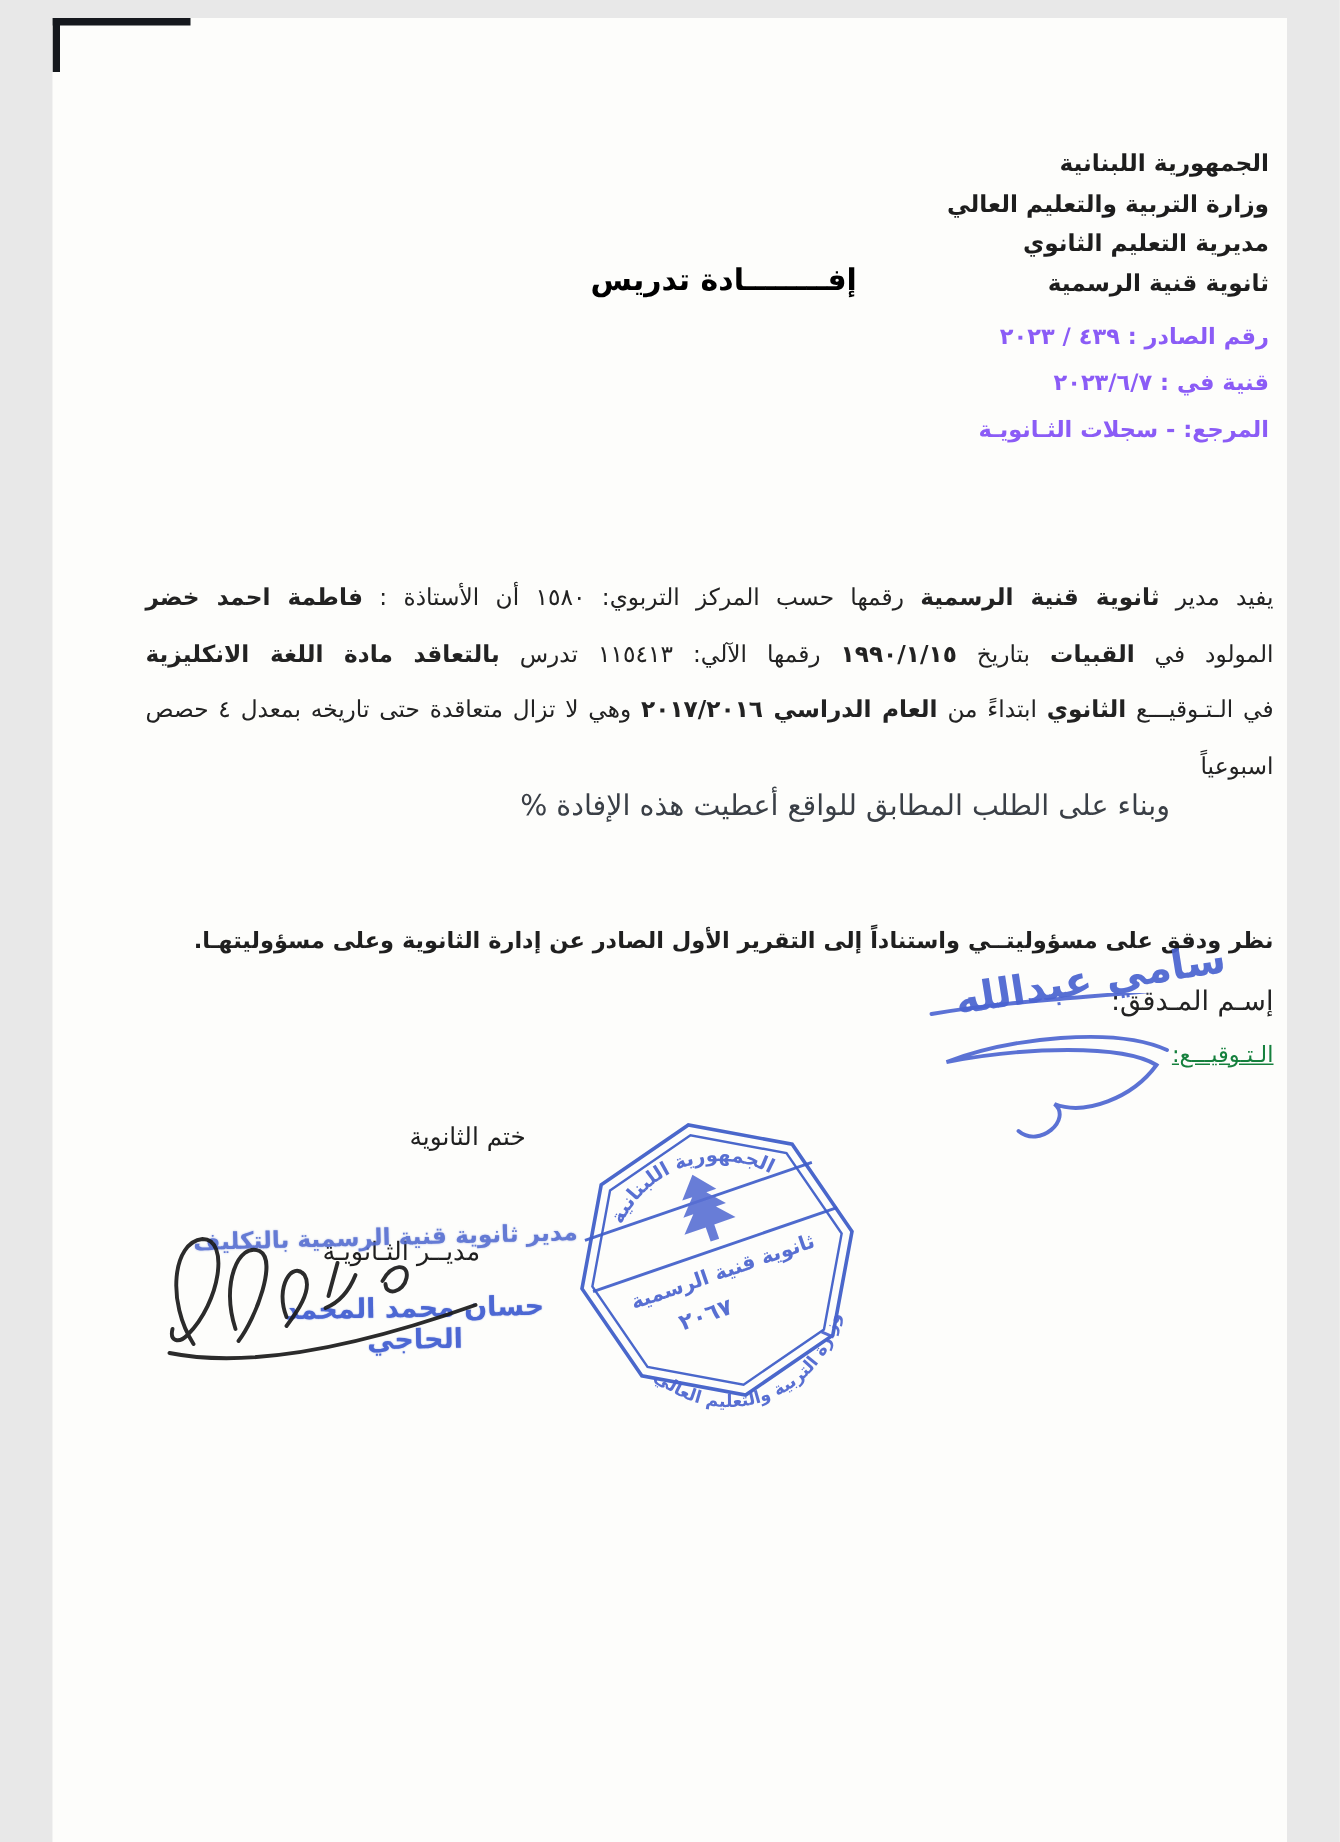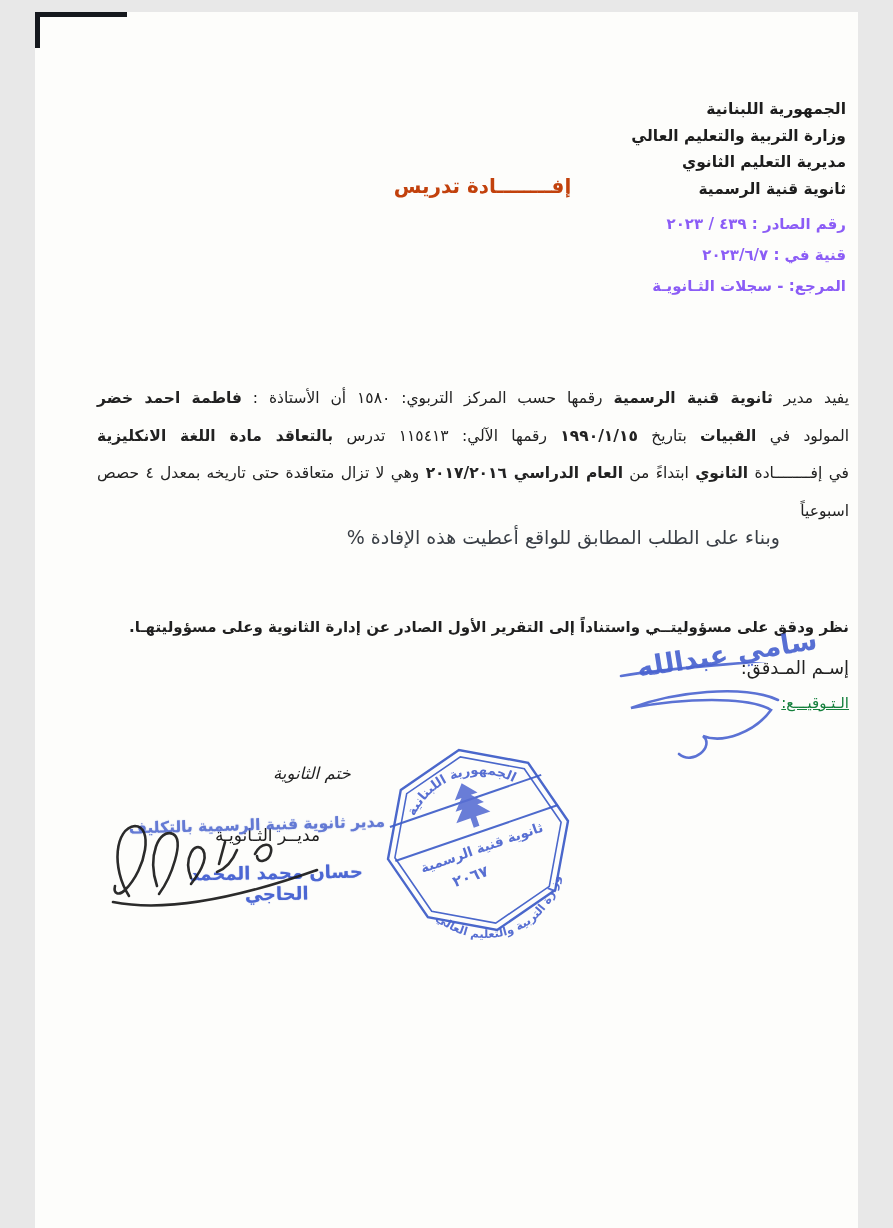--- a/index.html
+++ b/index.html
@@ -16,41 +16,41 @@
   
   .scan-h{position:absolute;top:0;left:0;width:92px;height:5px;background:#15181d;}
   .scan-v{position:absolute;top:0;left:0;width:5px;height:36px;background:#15181d;}
 
   .hdr{position:absolute;top:84px;right:12px;width:340px;text-align:right;
        font-weight:bold;font-size:15.5px;line-height:26.5px;color:#1d1d1d;}
   .issue{position:absolute;top:197px;right:12px;width:340px;text-align:right;
        font-weight:bold;font-size:15px;line-height:31px;color:#8b5cf6;}
 
   .title{position:absolute;top:162px;left:330px;width:235px;text-align:center;
-       font-weight:bold;font-size:20px;color:#c2410c;letter-spacing:.5px;}
+       font-weight:bold;font-size:20px;color:#000000;letter-spacing:.5px;}
 
   .body-block{position:absolute;top:368px;right:9px;left:62px;
        font-size:15.5px;line-height:37.5px;color:#222;}
   .body-line{text-align:justify;text-align-last:justify;white-space:normal;}
   .body-line span{white-space:normal;}
 
   .closing{position:absolute;top:514px;right:78px;font-size:19px;color:#3a3f46;}
 
   .audit-note{position:absolute;top:606px;right:9px;font-size:15px;font-weight:bold;color:#1f1f1f;}
   .lbl-auditor{position:absolute;top:645px;right:9px;font-size:18px;color:#222;}
   .lbl-sign{position:absolute;top:682px;right:9px;font-size:15px;color:#15803d;letter-spacing:1px;text-decoration:underline;}
 
   .auditor-sig-name{
     position:absolute;top:626px;left:592px;width:200px;text-align:center;
     font-size:27px;color:#4a63d0;transform:rotate(-9deg);
     font-weight:bold;opacity:.92;
   }
   .sig-svg{position:absolute;left:548px;top:650px;}
 
-  .seal-caption{position:absolute;top:752px;left:238px;font-size:16.5px;color:#1f1f1f;font-style:italic;}
+  .seal-caption{position:absolute;top:736px;left:238px;font-size:16.5px;color:#1f1f1f;}
   .dir-caption{position:absolute;top:813px;left:180px;font-size:17px;color:#1f1f1f;letter-spacing:1.5px;}
 
   .stamp-title{
     position:absolute;top:804px;left:92px;width:260px;text-align:center;
     font-size:15.5px;font-weight:bold;color:#4f68cf;transform:rotate(-1.5deg);
     text-shadow:0 0 1.2px rgba(79,104,207,.65);opacity:.88;
   }
   .stamp-name{
     position:absolute;top:850px;left:124px;width:235px;text-align:center;
     font-size:18px;font-weight:bold;color:#3f5cd0;transform:rotate(-1deg);
@@ -78,21 +78,21 @@
     <div>رقم الصادر :   ٤٣٩ / ٢٠٢٣</div>
     <div>قنية في :   ٢٠٢٣/٦/٧</div>
     <div>المرجع: - سجلات الثـانويـة</div>
   </div>
 
   <div class="title">إفــــــــادة تدريس</div>
 
   <div class="body-block">
     <div class="body-line"><span>يفيد مدير </span><span style="font-weight: bold;">ثانوية قنية الرسمية</span><span> رقمها حسب المركز التربوي: ١٥٨٠ </span><span>أن الأستاذة : </span><span style="font-weight: bold;">فاطمة احمد خضر</span></div>
     <div class="body-line"><span>المولود في </span><span style="font-weight: bold;">القبيات</span><span> بتاريخ </span><span style="font-weight: bold;">١٩٩٠/١/١٥</span><span> رقمها الآلي: ١١٥٤١٣ </span><span>تدرس </span><span style="font-weight: bold;">بالتعاقد مادة اللغة الانكليزية</span></div>
-    <div class="body-line"><span>في إفــــــــادة </span><span style="font-weight: bold;">الثانوي</span><span> ابتداءً من </span><span style="font-weight: bold;">العام الدراسي</span><span style="font-weight: bold;"> ٢٠١٧/٢٠١٦</span><span> وهي لا تزال متعاقدة حتى تاريخه بمعدل ٤ </span><span>حصص اسبوعياً</span></div>
+    <div class="body-line"><span>في الـتـوقيـــع </span><span style="font-weight: bold;">الثانوي</span><span> ابتداءً من </span><span style="font-weight: bold;">العام الدراسي</span><span style="font-weight: bold;"> ٢٠١٧/٢٠١٦</span><span> وهي لا تزال متعاقدة حتى تاريخه بمعدل ٤ </span><span>حصص اسبوعياً</span></div>
   </div>
 
   <div class="closing">وبناء على الطلب المطابق للواقع أعطيت هذه الإفادة %</div>
 
   <div class="audit-note">نظر ودقق على مسؤوليتــي واستناداً إلى التقرير الأول الصادر عن إدارة الثانوية وعلى مسؤوليتهـا.</div>
   <div class="lbl-auditor">إسـم المـدقق:</div>
   <div class="lbl-sign">الـتـوقيـــع:</div>
 
   <div class="auditor-sig-name">سامي عبدالله</div>
   <svg class="sig-svg" width="250" height="100" viewBox="0 0 250 100">

